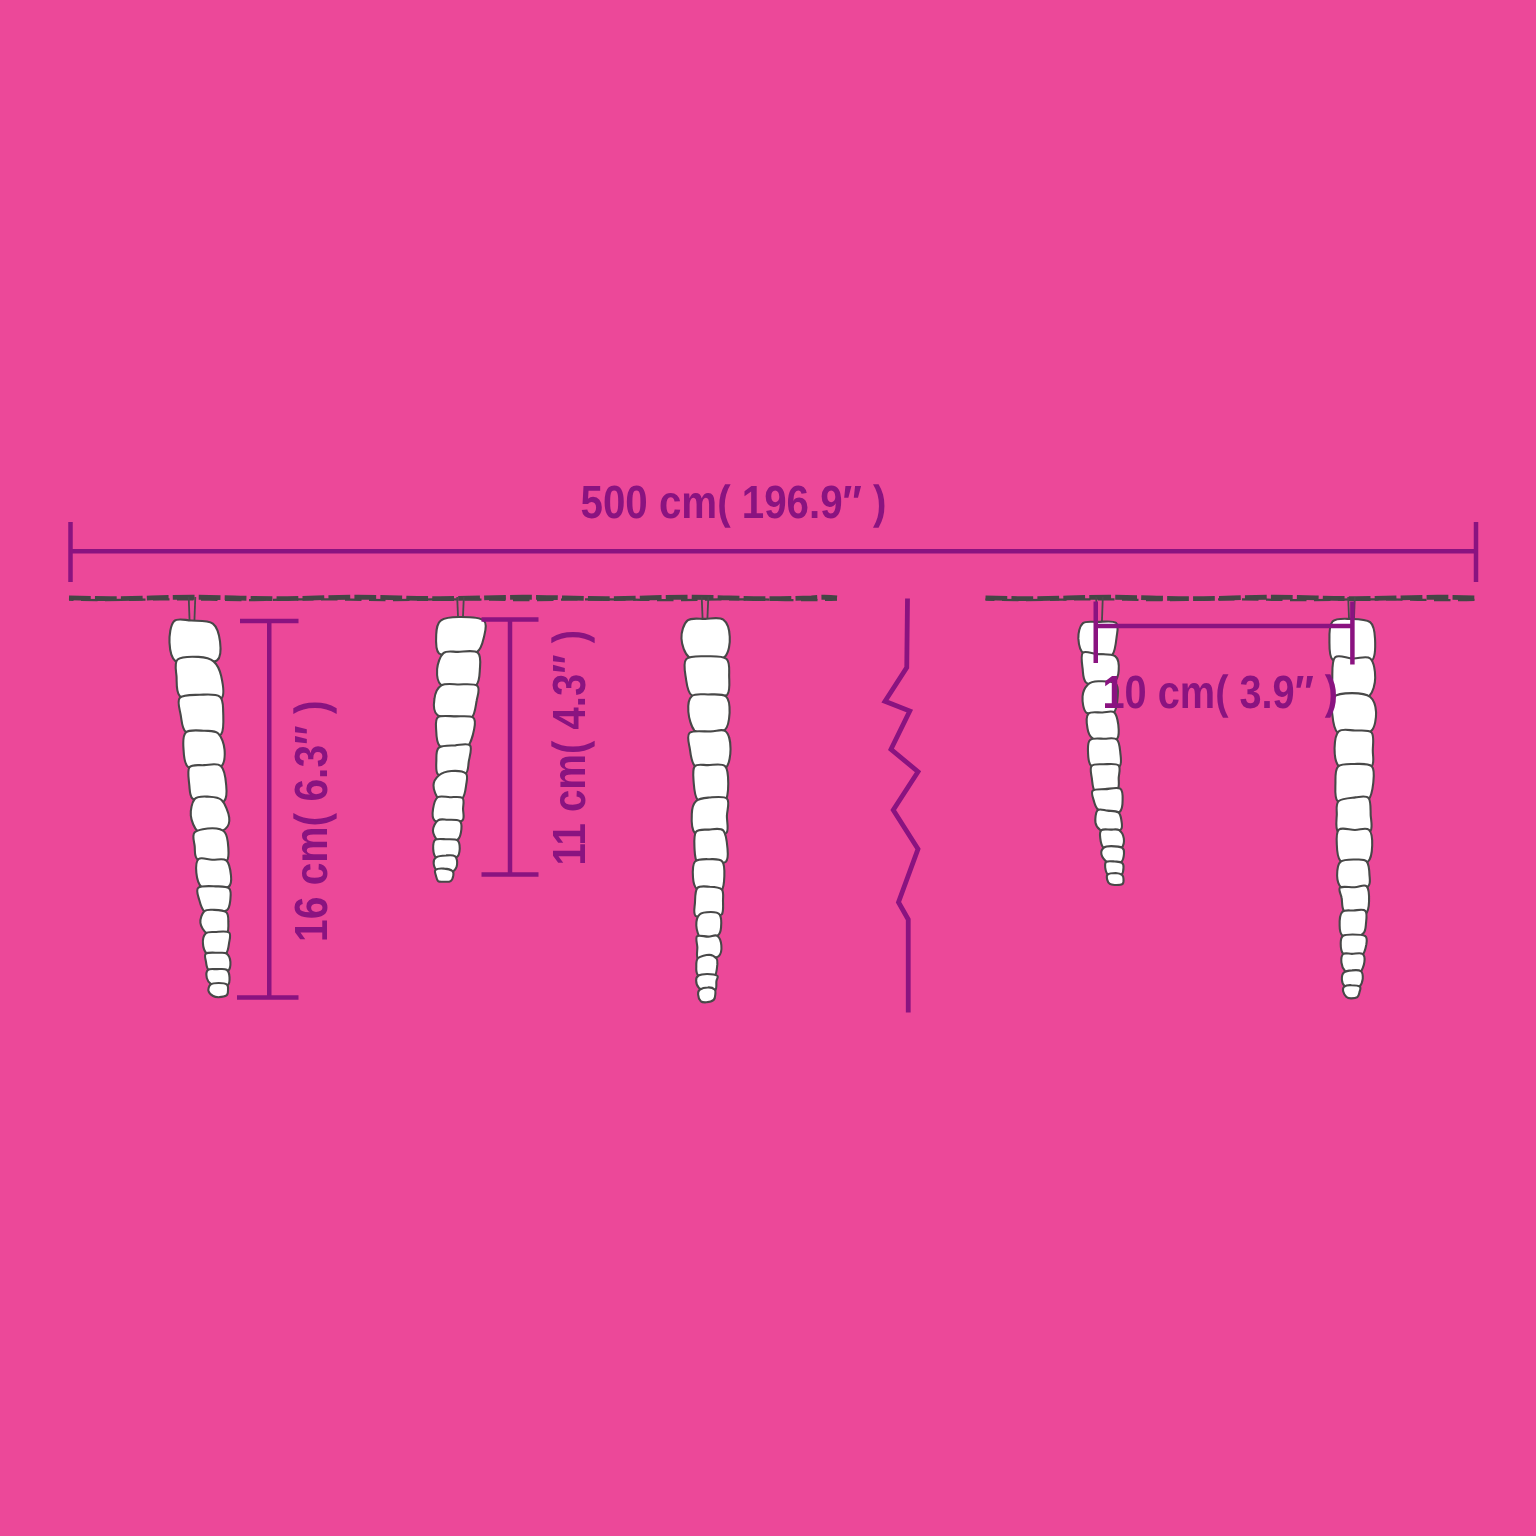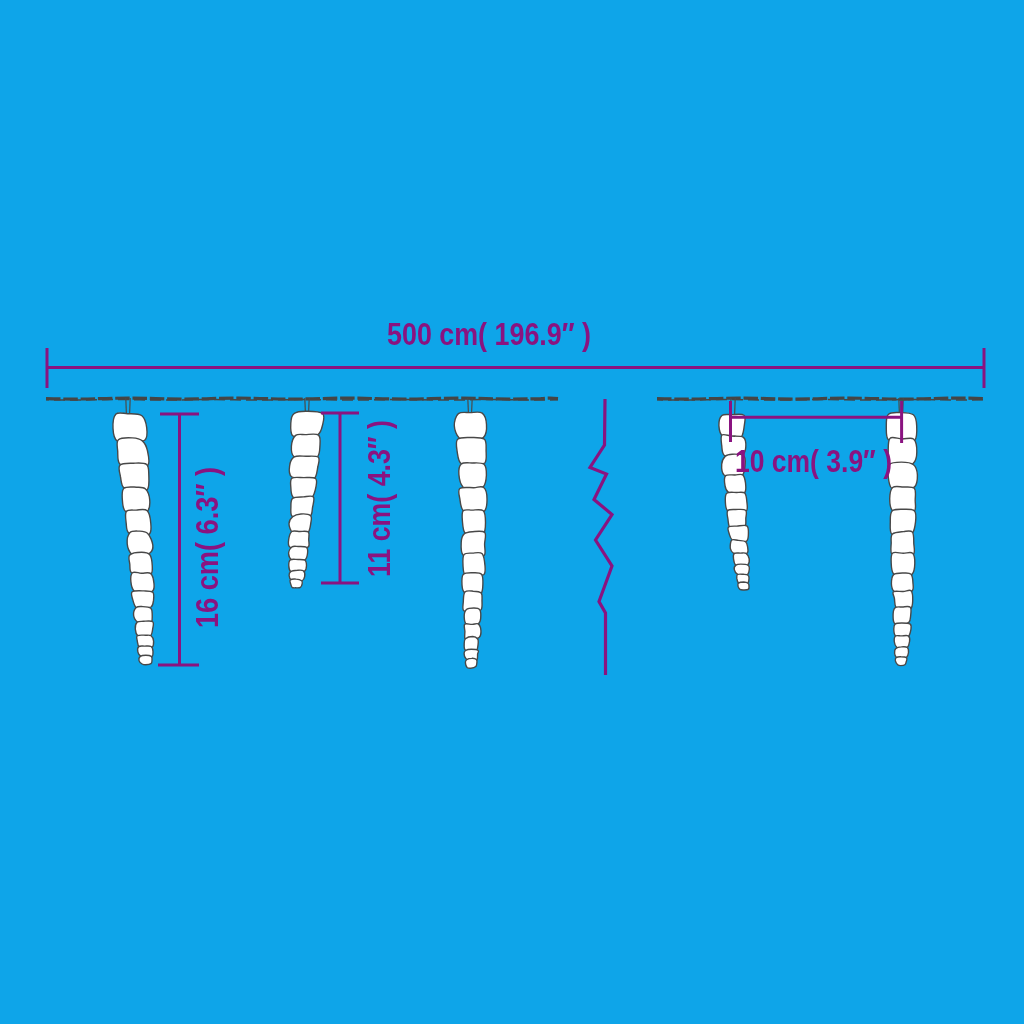--- a/index.html
+++ b/index.html
@@ -1,16 +1,16 @@
 <!DOCTYPE html>
 <html><head>
 <meta charset="utf-8">
 <style>
 html,body{margin:0;padding:0;background:#ffffff;}
-.page{position:relative;width:1024px;height:1024px;background:#0ea5e9;overflow:hidden;}
+.page{position:relative;width:1024px;height:1024px;background:#ec4899;overflow:hidden;}
 svg{position:absolute;left:0;top:0;}
 text{font-family:"Liberation Sans",sans-serif;font-weight:bold;fill:#8a1380;}
 </style>
 </head>
 <body>
 <div class="page">
 <svg width="1024" height="1024" viewBox="0 0 1024 1024">
 
 <g stroke="#454545" fill="none">
 <path d="M 46 398.6 Q 73.5 399.5 101.0 398.6 Q 128.5 397.7 156.0 398.6 Q 183.5 399.5 211.0 398.6 Q 238.5 397.7 266.0 398.6 Q 293.5 399.5 321.0 398.6 Q 348.5 397.7 376.0 398.6 Q 403.5 399.5 431.0 398.6 Q 458.5 397.7 486.0 398.6 Q 513.5 399.5 541.0 398.6 Q 549.5 397.7 558.0 398.6" stroke-width="3.2" stroke-dasharray="14.5 2.8"></path>

